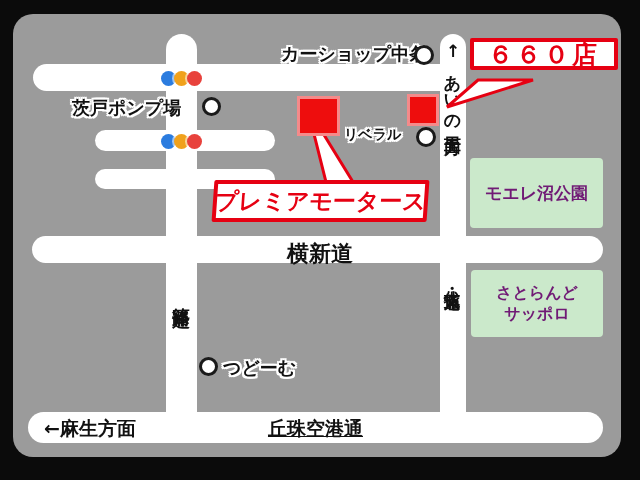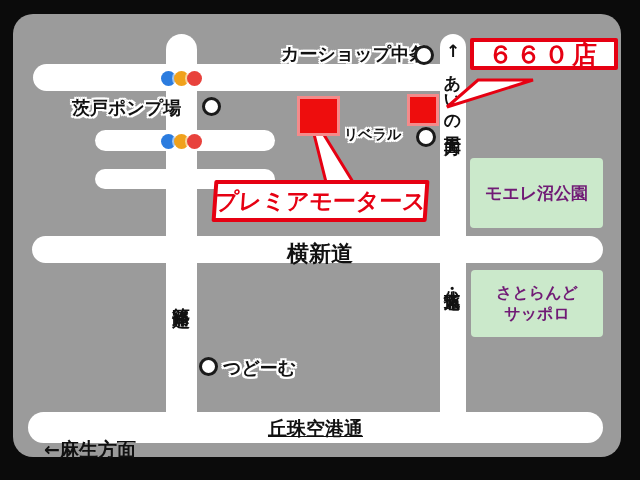--- a/index.html
+++ b/index.html
@@ -52,21 +52,21 @@
 
   <div class="road" style="left:33px;top:64px;width:420px;height:27px;border-radius:14px 0 0 14px;"></div>
   <div class="road" style="left:95px;top:130px;width:180px;height:21px;border-radius:11px;"></div>
   <div class="road" style="left:95px;top:169px;width:180px;height:20px;border-radius:10px;"></div>
   <div class="road" style="left:32px;top:236px;width:571px;height:27px;border-radius:14px;"></div>
   <div class="road" style="left:28px;top:412px;width:575px;height:31px;border-radius:16px;"></div>
   <div class="road" style="left:166px;top:34px;width:31px;height:406px;border-radius:16px 16px 0 0;"></div>
   <div class="road" style="left:440px;top:34px;width:26px;height:406px;border-radius:13px 13px 0 0;"></div>
 
   <div class="abs roadname" style="left:287px;top:239px;font-size:22px;">横新道</div>
-  <div class="abs roadname" style="left:44px;top:416px;font-size:19px;margin-top:21px;">←麻生方面</div>
+  <div class="abs roadname" style="left:44px;top:416px;font-size:19px;">←麻生方面</div>
   <div class="abs roadname" style="left:268px;top:416px;font-size:19px;text-decoration:underline;">丘珠空港通</div>
   <div class="abs vtext" style="left:444px;top:41px;font-size:17px;">↑あいの里方面</div>
   <div class="abs vtext" style="left:444px;top:277px;font-size:16px;">伏古・拓北通</div>
   <div class="abs vtext" style="left:172px;top:294px;font-size:18px;">篠路通</div>
 
   <div class="tl" style="left:163px;top:71px;">
     <div class="dot" style="background:#2b7cdf;"></div>
     <div class="dot" style="background:#f0a11c;"></div>
     <div class="dot" style="background:#e8423c;"></div>
   </div>

